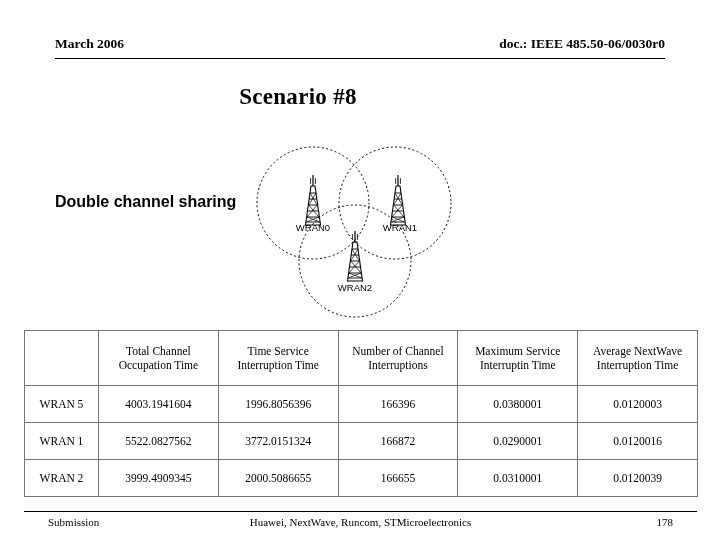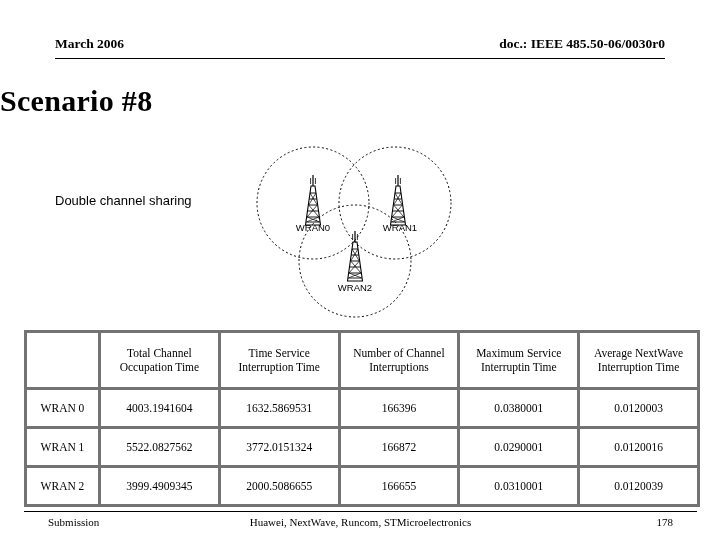--- a/index.html
+++ b/index.html
@@ -58,34 +58,35 @@
     height: 0;
     border-top: 1.3px solid #000;
   }
 
   
   .slide-title {
     position: absolute;
     left: 0;
     top: 76px;
     width: 596px;
+    text-align: center;
     font-family: "Liberation Serif", serif;
     font-weight: bold;
-    font-size: 30px;
+    font-size: 23px;
     letter-spacing: 0.3px;
   }
 
   
   .caption {
     position: absolute;
     left: 55px;
     top: 185px;
     font-family: "Liberation Sans", sans-serif;
-    font-weight: normal;
-    font-size: 13px;
+    font-weight: bold;
+    font-size: 16px;
     white-space: nowrap;
   }
 
   
   .diagram {
     position: absolute;
     left: 240px;
     top: 125px;
     width: 240px;
     height: 190px;
@@ -104,21 +105,21 @@
     position: absolute;
     left: 24px;
     top: 322px;
     width: 673px;
     border-collapse: collapse;
     table-layout: fixed;
     font-family: "Liberation Serif", serif;
     font-size: 11.5px;
   }
   .data-table td, .data-table th {
-    border: 3px solid #737373;
+    border: 1px solid #737373;
     text-align: center;
     vertical-align: middle;
     padding: 2px 1px;
     font-weight: normal;
   }
   .data-table thead th {
     height: 50px;
     line-height: 1.25;
   }
   .data-table tbody td {
@@ -280,23 +281,23 @@
           <span>Interruptin Time</span>
         </th>
         <th>
           <span>Average NextWave</span><br>
           <span>Interruption Time</span>
         </th>
       </tr>
     </thead>
     <tbody>
       <tr>
-        <td class="rowhead">WRAN 0</td>
+        <td class="rowhead">WRAN 5</td>
         <td>4003.1941604</td>
-        <td>1632.5869531</td>
+        <td>1996.8056396</td>
         <td>166396</td>
         <td>0.0380001</td>
         <td>0.0120003</td>
       </tr>
       <tr>
         <td class="rowhead">WRAN 1</td>
         <td>5522.0827562</td>
         <td>3772.0151324</td>
         <td>166872</td>
         <td>0.0290001</td>

